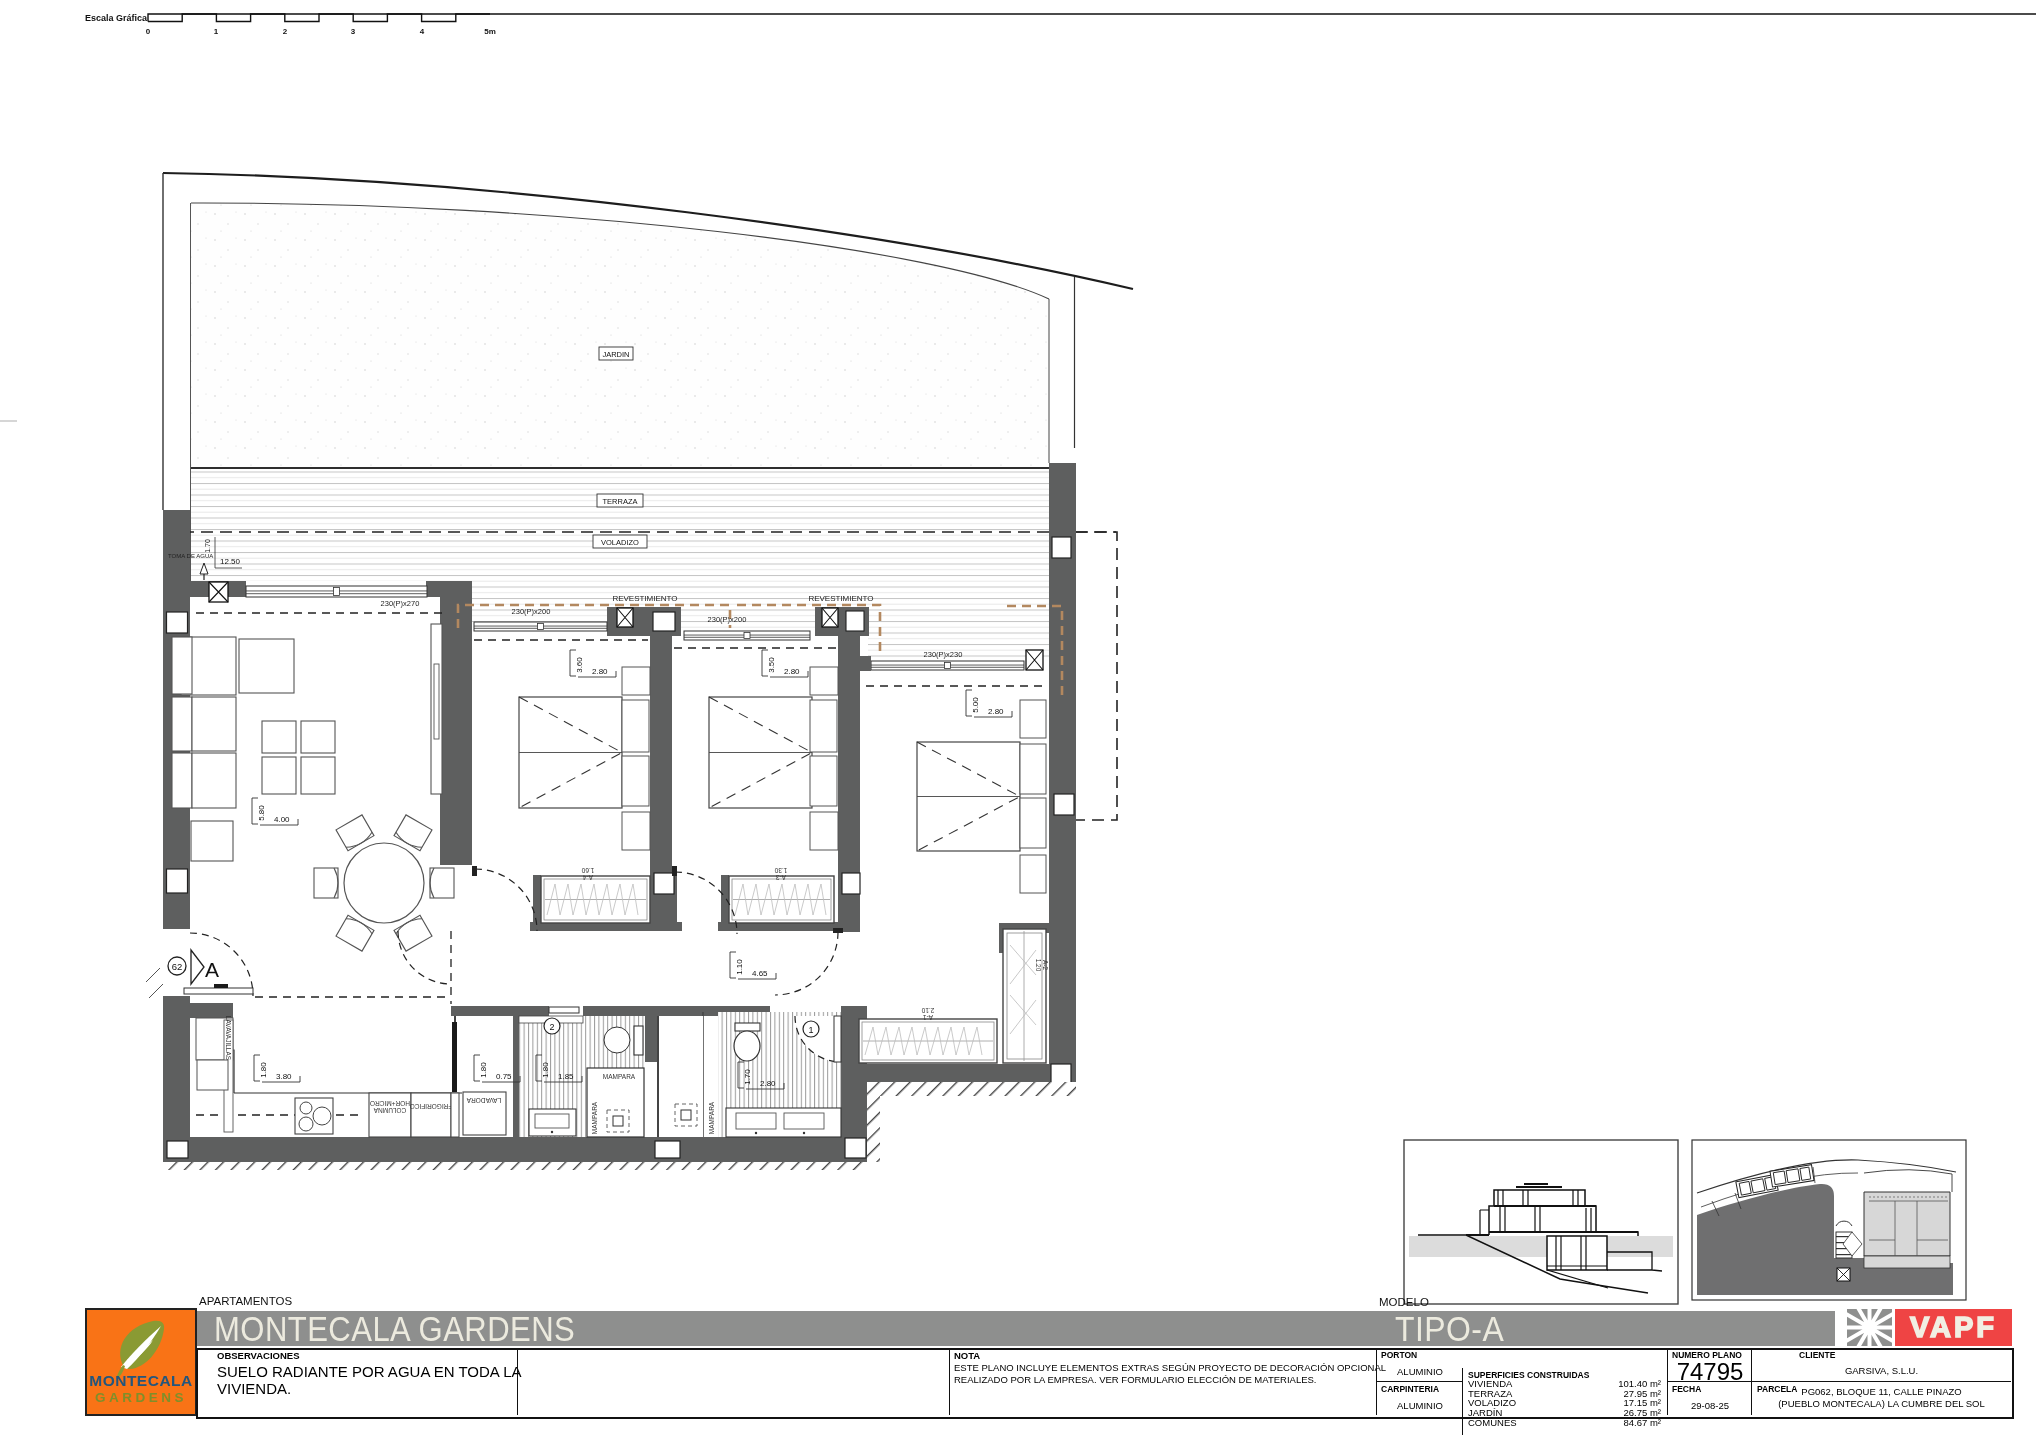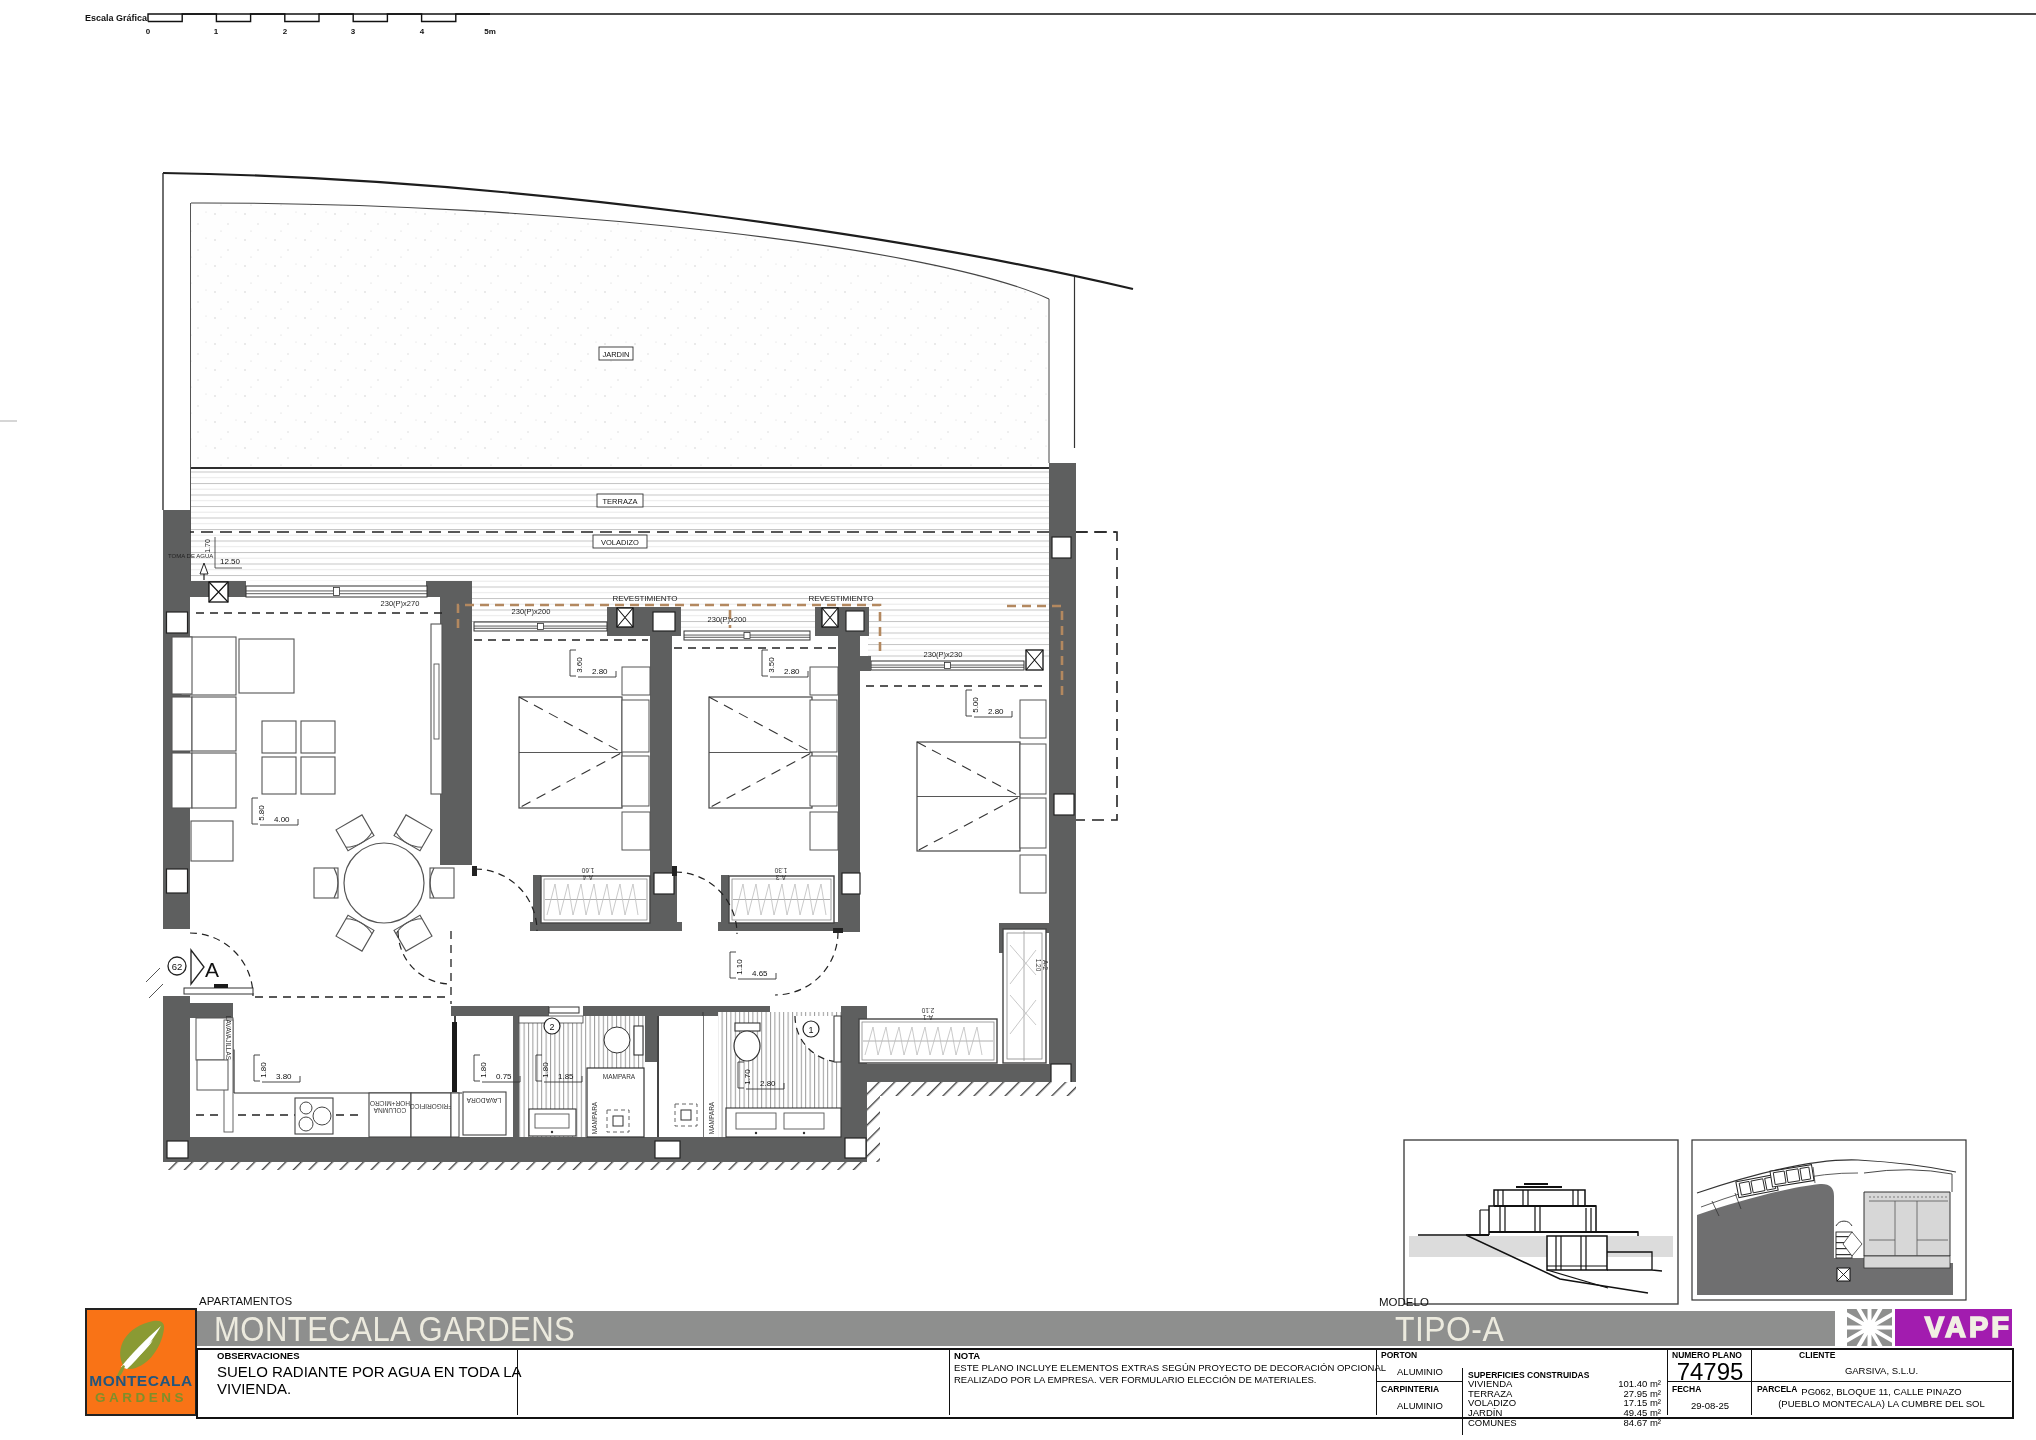--- a/index.html
+++ b/index.html
@@ -564,21 +564,21 @@
         <line x1="22.5" y1="18.5" x2="22.5" y2="51"></line>
         <line x1="22.5" y1="18.5" x2="6" y2="47"></line>
         <line x1="22.5" y1="18.5" x2="-6" y2="35"></line>
         <line x1="22.5" y1="18.5" x2="-10" y2="18.5"></line>
         <line x1="22.5" y1="18.5" x2="-6" y2="2"></line>
         <line x1="22.5" y1="18.5" x2="6" y2="-10"></line>
 </g>
 <circle cx="22.5" cy="18.5" r="7.5" fill="#fff"></circle>
 </svg></div>
 
-<div style="position:absolute;left:1895px;top:1309px;width:117px;height:37px;background:#a21caf;color:#f1efe3;font-size:29px;font-weight:bold;text-align:right;line-height:37px;letter-spacing:3px;-webkit-text-stroke:1.6px #f1efe3;">VAPF</div>
+<div style="position:absolute;left:1895px;top:1309px;width:117px;height:37px;background:#ef4444;color:#f1efe3;font-size:29px;font-weight:bold;text-align:center;line-height:37px;letter-spacing:3px;-webkit-text-stroke:1.6px #f1efe3;">VAPF</div>
 
 <div style="position:absolute;left:85px;top:1308px;width:108px;height:104px;border:2px solid #222;background:#f97316;">
 <svg width="108" height="100" viewBox="0 0 108 100">
 
 <path d="M37,57 C26,38 40,16 66,11 C74,9.5 78,13 77,19 C74,41 58,58 43,59 C40,59.2 38.5,58.5 37,57 Z" fill="#8a9a33"></path>
 <path d="M34,57 C46,42 58,30 74,16 C64,33 52,48 40,59 Z" fill="#fff"></path>
 <path d="M40,50 C50,44 58,38 66,30 C60,40 50,48 42,53 Z" fill="#fff"></path>
 <path d="M38,56 C36,62 34,66 29,69 C31,63 33,59 36,55 Z" fill="#8a9a33"></path>
 
 <text x="54" y="76" font-size="15.5" font-weight="bold" fill="#23567d" text-anchor="middle" letter-spacing="0.5">MONTECALA</text>
@@ -601,21 +601,21 @@
   <div style="position:absolute;left:0;top:33px;width:100%;border-top:1.5px solid #111;"></div>
   <div style="position:absolute;left:4px;top:36px;font-size:8.5px;font-weight:bold;">CARPINTERIA</div>
   <div style="position:absolute;left:0;top:52px;width:100%;font-size:9.5px;text-align:center;">ALUMINIO</div>
 </div>
 <div style="position:absolute;left:1462px;top:1348px;width:205px;height:67px;border-left:1.5px solid #111;margin-top:20px;">
   <div style="position:absolute;left:5px;top:2px;font-size:8.5px;font-weight:bold;">SUPERFICIES CONSTRUIDAS</div>
   <div style="position:absolute;left:5px;top:11px;width:193px;font-size:9.5px;line-height:9.7px;">
     <div>VIVIENDA<span style="float:right;">101.40 m²</span></div>
     <div>TERRAZA<span style="float:right;">27.95 m²</span></div>
     <div>VOLADIZO<span style="float:right;">17.15 m²</span></div>
-    <div>JARDÍN<span style="float:right;">49.45 m²</span></div>
+    <div>JARDÍN<span style="float:right;">26.75 m²</span></div>
     <div>COMUNES<span style="float:right;">84.67 m²</span></div>
   </div>
 </div>
 <div style="position:absolute;left:1667px;top:1348px;width:84px;height:67px;border-left:1.5px solid #111;">
   <div style="position:absolute;left:4px;top:2px;font-size:8.5px;font-weight:bold;">NUMERO PLANO</div>
   <div style="position:absolute;left:0;top:10px;width:100%;font-size:24px;text-align:center;">74795</div>
   <div style="position:absolute;left:0;top:33px;width:100%;border-top:1.5px solid #111;"></div>
   <div style="position:absolute;left:4px;top:36px;font-size:8.5px;font-weight:bold;">FECHA</div>
   <div style="position:absolute;left:0;top:52px;width:100%;font-size:9.5px;text-align:center;">29-08-25</div>
 </div>

